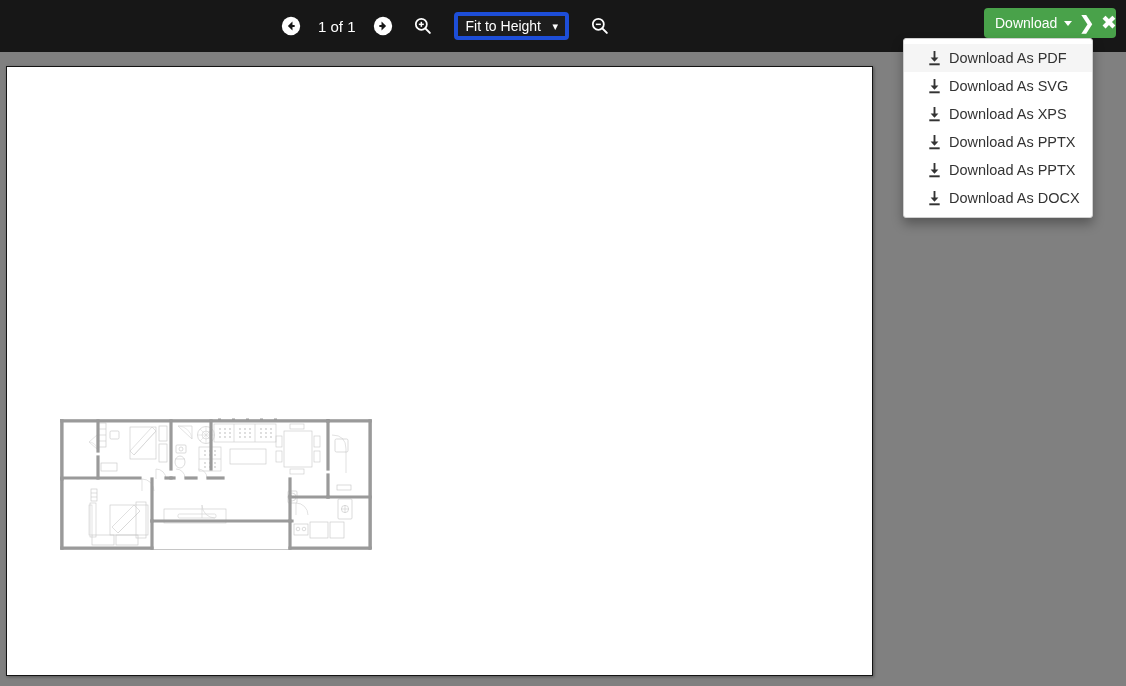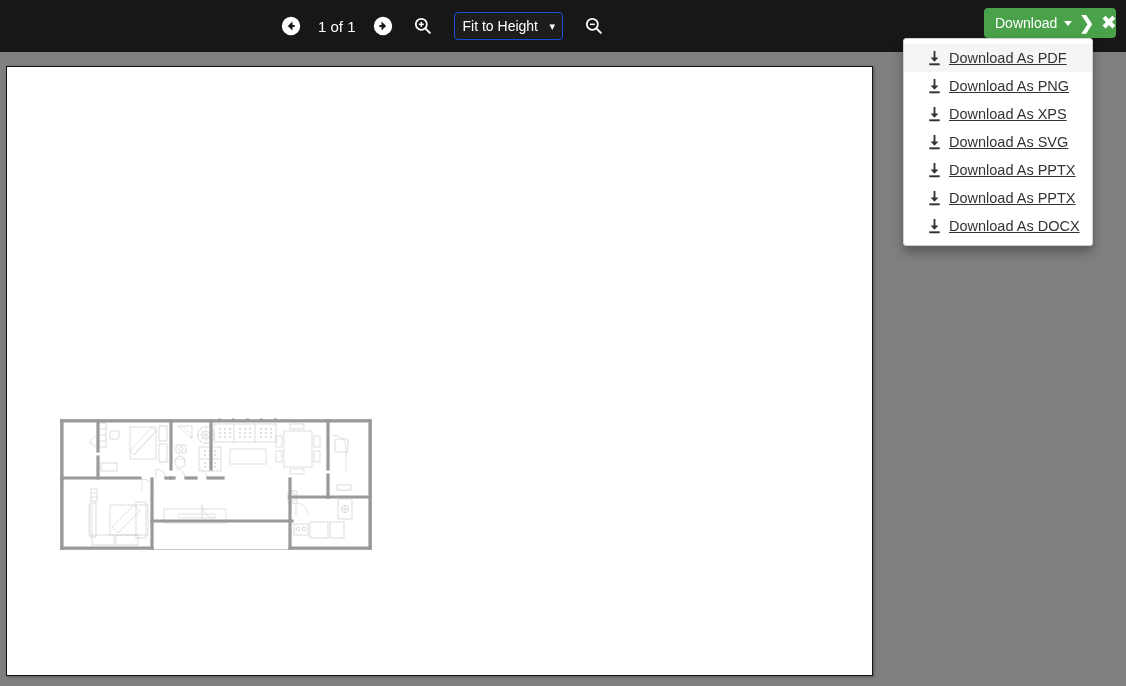--- a/index.html
+++ b/index.html
@@ -30,21 +30,21 @@
     cursor: pointer; background: transparent; border: none;
   }
   .page-indicator {
     color: #ffffff; font-size: 15px; padding: 0 14px; white-space: nowrap;
   }
   .gap-a { width: 14px; }
   .gap-b { width: 18px; }
 
   .fit-select {
     background: #1d1d1d;
-    border: 1px solid #1d4ed8;
+    border: 4px solid #1d4ed8;
     border-radius: 4px;
     color: #ffffff;
     font-size: 14px;
     font-family: "Liberation Sans", sans-serif;
     height: 28px;
     padding: 0 24px 0 8px;
     display: inline-flex; align-items: center;
     position: relative;
     cursor: pointer;
     white-space: nowrap;
@@ -99,21 +99,20 @@
     z-index: 32;
   }
   .menu-item {
     display: flex; align-items: center;
     gap: 8px;
     padding: 6px 5px 6px 24px;
     font-size: 14.5px;
     color: #333333;
     cursor: pointer;
     white-space: nowrap;
-    text-decoration: underline;
   }
   .menu-item.active { background: #f5f5f5; }
   .dl-icon { flex: 0 0 auto; display: inline-flex; }
 
   
   .page-wrap {
     position: absolute; left: 6px; top: 66px;
     width: 867px; height: 610px;
     background: #ffffff;
     border: 1px solid #141414;
@@ -193,48 +192,39 @@
     <div class="menu-item active">
       <span class="dl-icon">
         <svg width="13" height="15" viewBox="0 0 14 16">
           <path d="M6 0 h2 v7 h3.2 L7 11.6 L2.8 7 H6 Z" fill="#333333"></path>
           <rect x="1.4" y="13.2" width="11.2" height="2.1" fill="#333333"></rect>
         </svg>
       </span>
       <span>Download As PDF</span>
     </div>
 
+
     <div class="menu-item">
       <span class="dl-icon">
         <svg width="13" height="15" viewBox="0 0 14 16">
           <path d="M6 0 h2 v7 h3.2 L7 11.6 L2.8 7 H6 Z" fill="#333333"></path>
           <rect x="1.4" y="13.2" width="11.2" height="2.1" fill="#333333"></rect>
         </svg>
       </span>
-      <span>Download As PNG</span>
+      <span>Download As SVG</span>
     </div>
 
     <div class="menu-item">
       <span class="dl-icon">
         <svg width="13" height="15" viewBox="0 0 14 16">
           <path d="M6 0 h2 v7 h3.2 L7 11.6 L2.8 7 H6 Z" fill="#333333"></path>
           <rect x="1.4" y="13.2" width="11.2" height="2.1" fill="#333333"></rect>
         </svg>
       </span>
       <span>Download As XPS</span>
-    </div>
-
-    <div class="menu-item">
-      <span class="dl-icon">
-        <svg width="13" height="15" viewBox="0 0 14 16">
-          <path d="M6 0 h2 v7 h3.2 L7 11.6 L2.8 7 H6 Z" fill="#333333"></path>
-          <rect x="1.4" y="13.2" width="11.2" height="2.1" fill="#333333"></rect>
-        </svg>
-      </span>
-      <span>Download As SVG</span>
     </div>
 
     <div class="menu-item">
       <span class="dl-icon">
         <svg width="13" height="15" viewBox="0 0 14 16">
           <path d="M6 0 h2 v7 h3.2 L7 11.6 L2.8 7 H6 Z" fill="#333333"></path>
           <rect x="1.4" y="13.2" width="11.2" height="2.1" fill="#333333"></rect>
         </svg>
       </span>
       <span>Download As PPTX</span>

